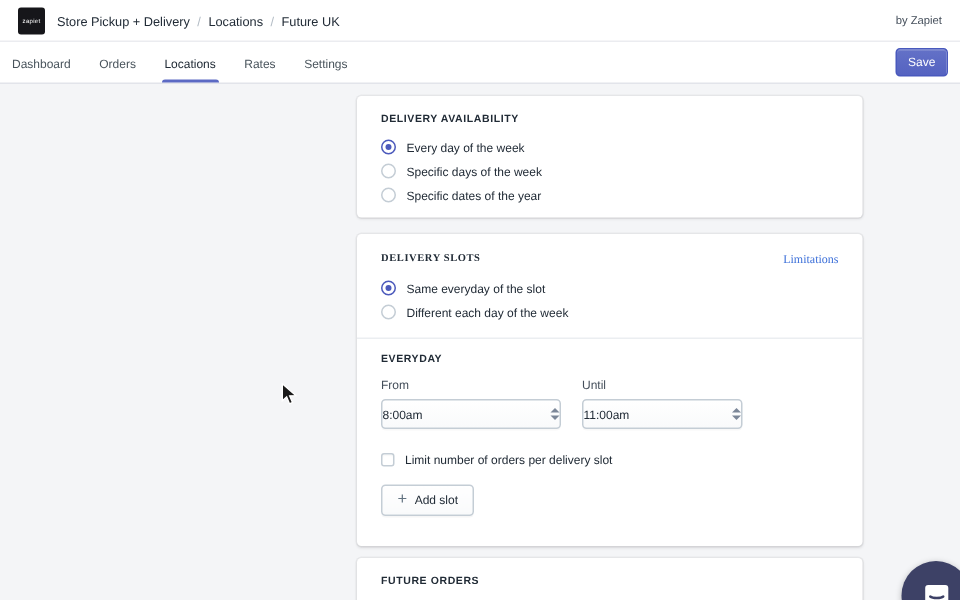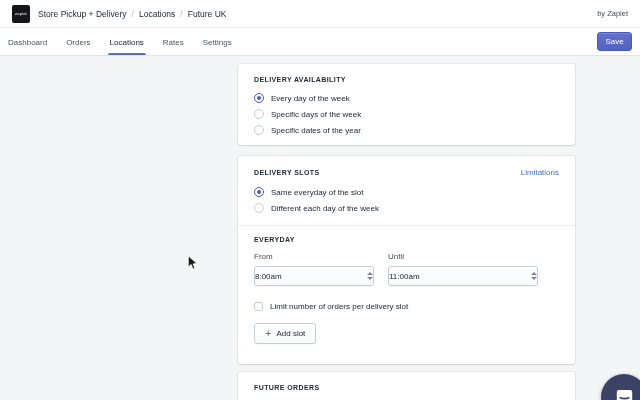--- a/index.html
+++ b/index.html
@@ -58,22 +58,23 @@
   }
   #card-availability { top:64px;  height:81px; }
   #card-slots        { top:156px; height:208px; }
   #card-future       { top:372px; height:60px; }
 
   .card-head {
     font-size:7px; font-weight:bold; letter-spacing:.4px; color:#212b36;
     padding:12px 16px 0 16px; text-transform:uppercase;
   }
   .card-head-row {
-    display:flex; justify-content:space-between; align-items:center;
+    display:flex; justify-content:space-between; align-items:flex-start;
     padding:12px 16px 0 16px;
+    font-family:Liberation Serif, serif;
   }
   .card-head-row .title {
     font-size:7px; font-weight:bold; letter-spacing:.4px; text-transform:uppercase;
   }
   .link { font-size:8px; color:#3d70d9; cursor:pointer; text-decoration:none; }
 
   .option-list { margin-top:7px; padding:0 16px; }
   .option-row {
     display:flex; align-items:center; height:16px; cursor:pointer; gap:7px;
   }
@@ -99,21 +100,21 @@
   .field { display:flex; flex-direction:column; }
   .field-label { font-size:8px; color:#454f5b; margin-bottom:5px; }
   .select {
     height:20px; border:1px solid #c4cdd5; border-radius:3px;
     background:linear-gradient(to bottom,#ffffff,#f9fafb);
     display:flex; align-items:center; justify-content:space-between;
     padding:0 0; cursor:pointer; box-shadow:0 1px 0 rgba(22,29,37,.03);
   }
   .select .value { font-size:8px; color:#212b36; }
   #from-select  { width:120px; }
-  #until-select { width:150px; }
+  #until-select { width:107px; }
   .stepper { display:flex; flex-direction:column; gap:2px; }
   .stepper i { display:block; width:0; height:0;
     border-left:3px solid transparent; border-right:3px solid transparent; }
   .stepper .up   { border-bottom:3.5px solid #7c8798; }
   .stepper .down { border-top:3.5px solid #7c8798; }
 
   .check-row { display:flex; align-items:center; gap:7px; margin-top:16px; cursor:pointer; }
   .checkbox {
     width:9px; height:9px; border:1px solid #c4cdd5; border-radius:2px;
     background:#fff; flex:none; box-shadow:inset 0 1px 1px rgba(0,0,0,.03);

